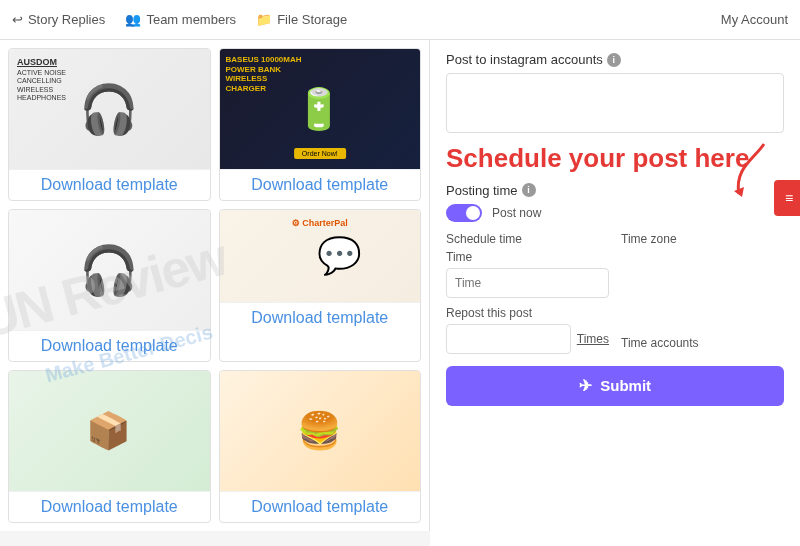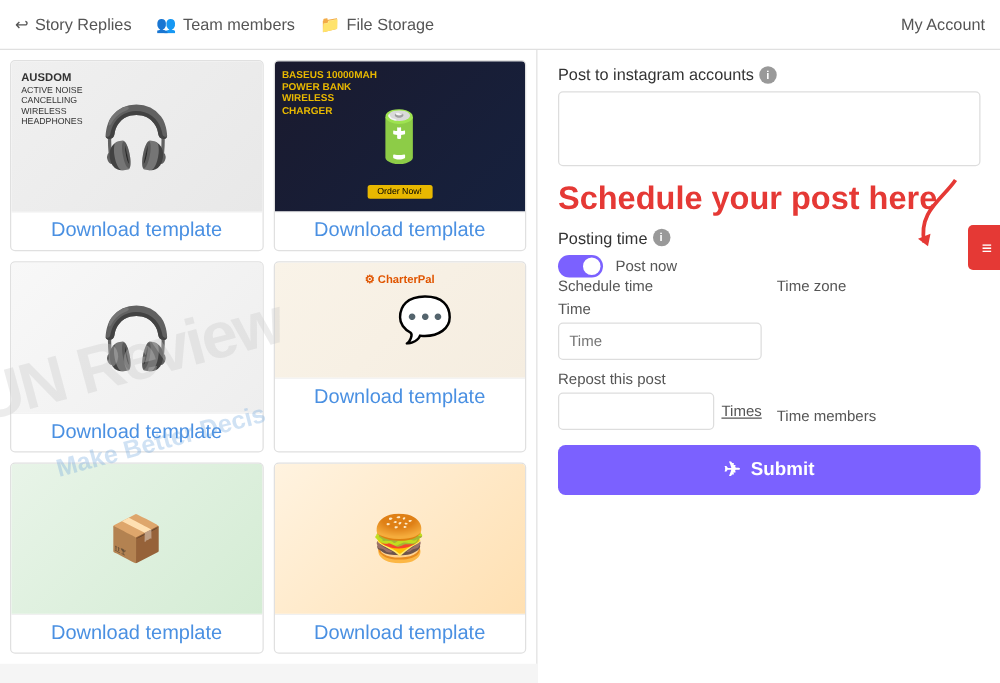--- a/index.html
+++ b/index.html
@@ -78,20 +78,21 @@
       content: '🎧';
       font-size: 48px;
     }
     .ausdom-label {
       position: absolute;
       top: 8px;
       left: 8px;
       font-size: 9px;
       font-weight: bold;
       color: #333;
+      text-decoration: underline;
     }
     .noise-cancel-text {
       position: absolute;
       top: 20px;
       left: 8px;
       font-size: 7px;
       color: #333;
       max-width: 60px;
       line-height: 1.2;
     }
@@ -322,21 +323,21 @@
       width: 30px;
       height: 36px;
       background: #e53935;
       border-radius: 4px 0 0 4px;
       display: flex;
       align-items: center;
       justify-content: center;
       cursor: pointer;
     }
 
-    .posting-time-section { }
+    .posting-time-section { margin-bottom: 10px; }
 
     .posting-time-row {
       display: flex;
       align-items: center;
       gap: 10px;
     }
 
     .toggle-switch {
       width: 36px;
       height: 18px;
@@ -588,21 +589,21 @@
 
     <div class="repost-row">
       <div class="schedule-col">
         <div class="col-label">Repost this post</div>
         <div class="repost-col">
           <input type="text" class="repost-input" placeholder="" style="">
           <span class="times-label">Times</span>
         </div>
       </div>
       <div class="interval-col">
-        <div class="col-label">Time members</div>
+        <div class="col-label">Time accounts</div>
       </div>
     </div>
 
     <button class="submit-btn">
       <span class="send-icon">✈</span>
       <span>Submit</span>
     </button>
 
     <div class="side-btn">
       <span style="color:#fff;font-size:14px;">≡</span>

